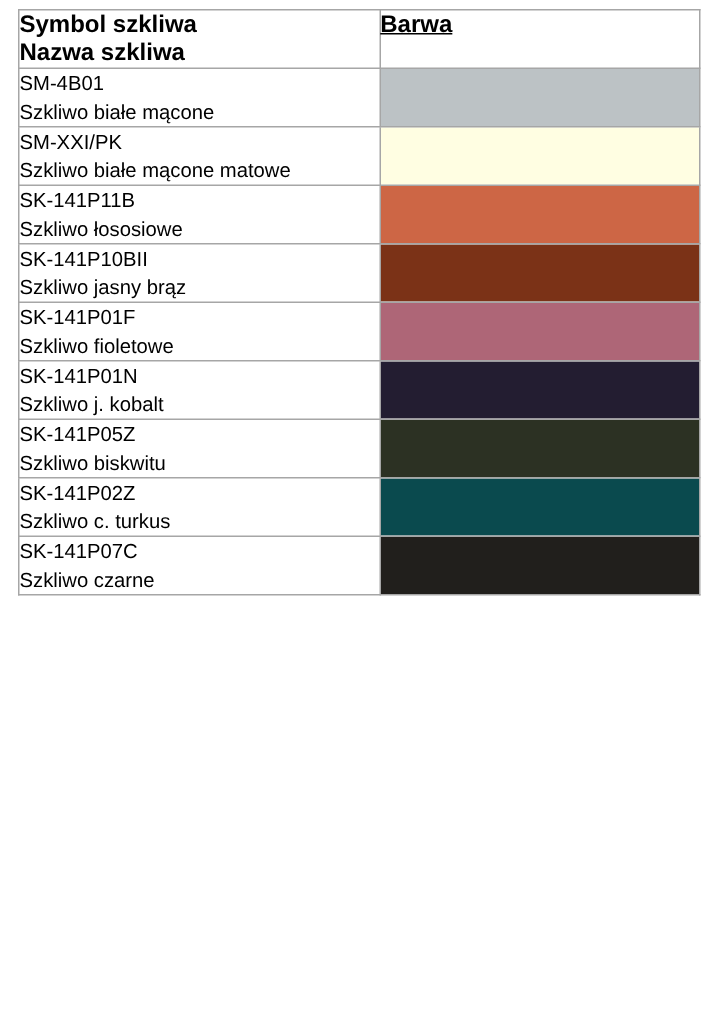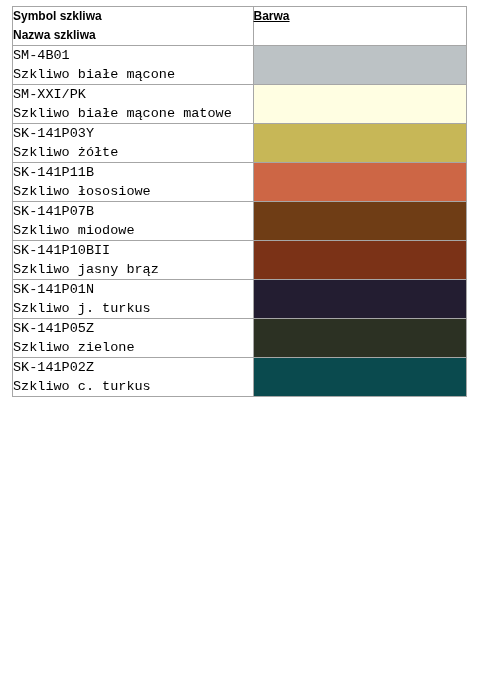--- a/index.html
+++ b/index.html
@@ -26,39 +26,39 @@
     border: 1px solid #a6a6a6;
     padding: 0;
     vertical-align: top;
   }
   .col-symbol { width: 240px; }
   .col-colour { width: 213px; }
 
   thead th {
     text-align: left;
     font-weight: bold;
-    font-size: 12px;
+    font-size: 16px;
     line-height: 19px;
     padding: 6px 0 7px 13px;
     background: #ffffff;
     vertical-align: top;
   }
   thead th.head-colour {
     padding-left: 16px;
     padding-top: 20px;
     text-decoration: underline;
   }
   .head-line { display: block; white-space: nowrap; }
 
   tbody td.name-cell {
     padding: 3px 0 4px 13px;
     font-size: 13.5px;
     line-height: 19px;
   }
-  .name-line { display: block; white-space: nowrap; font-family: Liberation Mono, monospace; }
+  .name-line { display: block; white-space: nowrap; }
 
   tbody td.swatch-cell {
     padding: 2px;
     background: #ffffff;
   }
   .swatch {
     display: block;
     width: 100%;
     height: 100%;
     min-height: 38px;
@@ -97,75 +97,75 @@
         <td class="name-cell">
           <span class="name-line">SM-XXI/PK</span>
           <span class="name-line">Szkliwo białe mącone matowe</span>
         </td>
         <td class="swatch-cell">
           <span class="swatch" style="background: rgb(255, 254, 226);"></span>
         </td>
       </tr>
       <tr>
         <td class="name-cell">
-          <span class="name-line">SK-141P03Y</span>
-          <span class="name-line">Szkliwo żółte</span>
-        </td>
-        <td class="swatch-cell">
-          <span class="swatch" style="background: rgb(199, 183, 87);"></span>
-        </td>
-      </tr>
-      <tr>
-        <td class="name-cell">
           <span class="name-line">SK-141P11B</span>
           <span class="name-line">Szkliwo łososiowe</span>
         </td>
         <td class="swatch-cell">
           <span class="swatch" style="background: rgb(205, 102, 69);"></span>
-        </td>
-      </tr>
-      <tr>
-        <td class="name-cell">
-          <span class="name-line">SK-141P07B</span>
-          <span class="name-line">Szkliwo miodowe</span>
-        </td>
-        <td class="swatch-cell">
-          <span class="swatch" style="background: rgb(111, 61, 21);"></span>
         </td>
       </tr>
       <tr>
         <td class="name-cell">
           <span class="name-line">SK-141P10BII</span>
           <span class="name-line">Szkliwo jasny brąz</span>
         </td>
         <td class="swatch-cell">
           <span class="swatch" style="background: rgb(123, 50, 23);"></span>
         </td>
       </tr>
       <tr>
         <td class="name-cell">
+          <span class="name-line">SK-141P01F</span>
+          <span class="name-line">Szkliwo fioletowe</span>
+        </td>
+        <td class="swatch-cell">
+          <span class="swatch" style="background: rgb(174, 102, 119);"></span>
+        </td>
+      </tr>
+      <tr>
+        <td class="name-cell">
           <span class="name-line">SK-141P01N</span>
-          <span class="name-line">Szkliwo j. turkus</span>
+          <span class="name-line">Szkliwo j. kobalt</span>
         </td>
         <td class="swatch-cell">
           <span class="swatch" style="background: rgb(35, 29, 49);"></span>
         </td>
       </tr>
       <tr>
         <td class="name-cell">
           <span class="name-line">SK-141P05Z</span>
-          <span class="name-line">Szkliwo zielone</span>
+          <span class="name-line">Szkliwo biskwitu</span>
         </td>
         <td class="swatch-cell">
           <span class="swatch" style="background: rgb(44, 49, 35);"></span>
         </td>
       </tr>
       <tr>
         <td class="name-cell">
           <span class="name-line">SK-141P02Z</span>
           <span class="name-line">Szkliwo c. turkus</span>
         </td>
         <td class="swatch-cell">
           <span class="swatch" style="background: rgb(10, 74, 78);"></span>
         </td>
       </tr>
+      <tr>
+        <td class="name-cell">
+          <span class="name-line">SK-141P07C</span>
+          <span class="name-line">Szkliwo czarne</span>
+        </td>
+        <td class="swatch-cell">
+          <span class="swatch" style="background: rgb(33, 31, 28);"></span>
+        </td>
+      </tr>
     </tbody>
 </table>
 
 </body></html>

